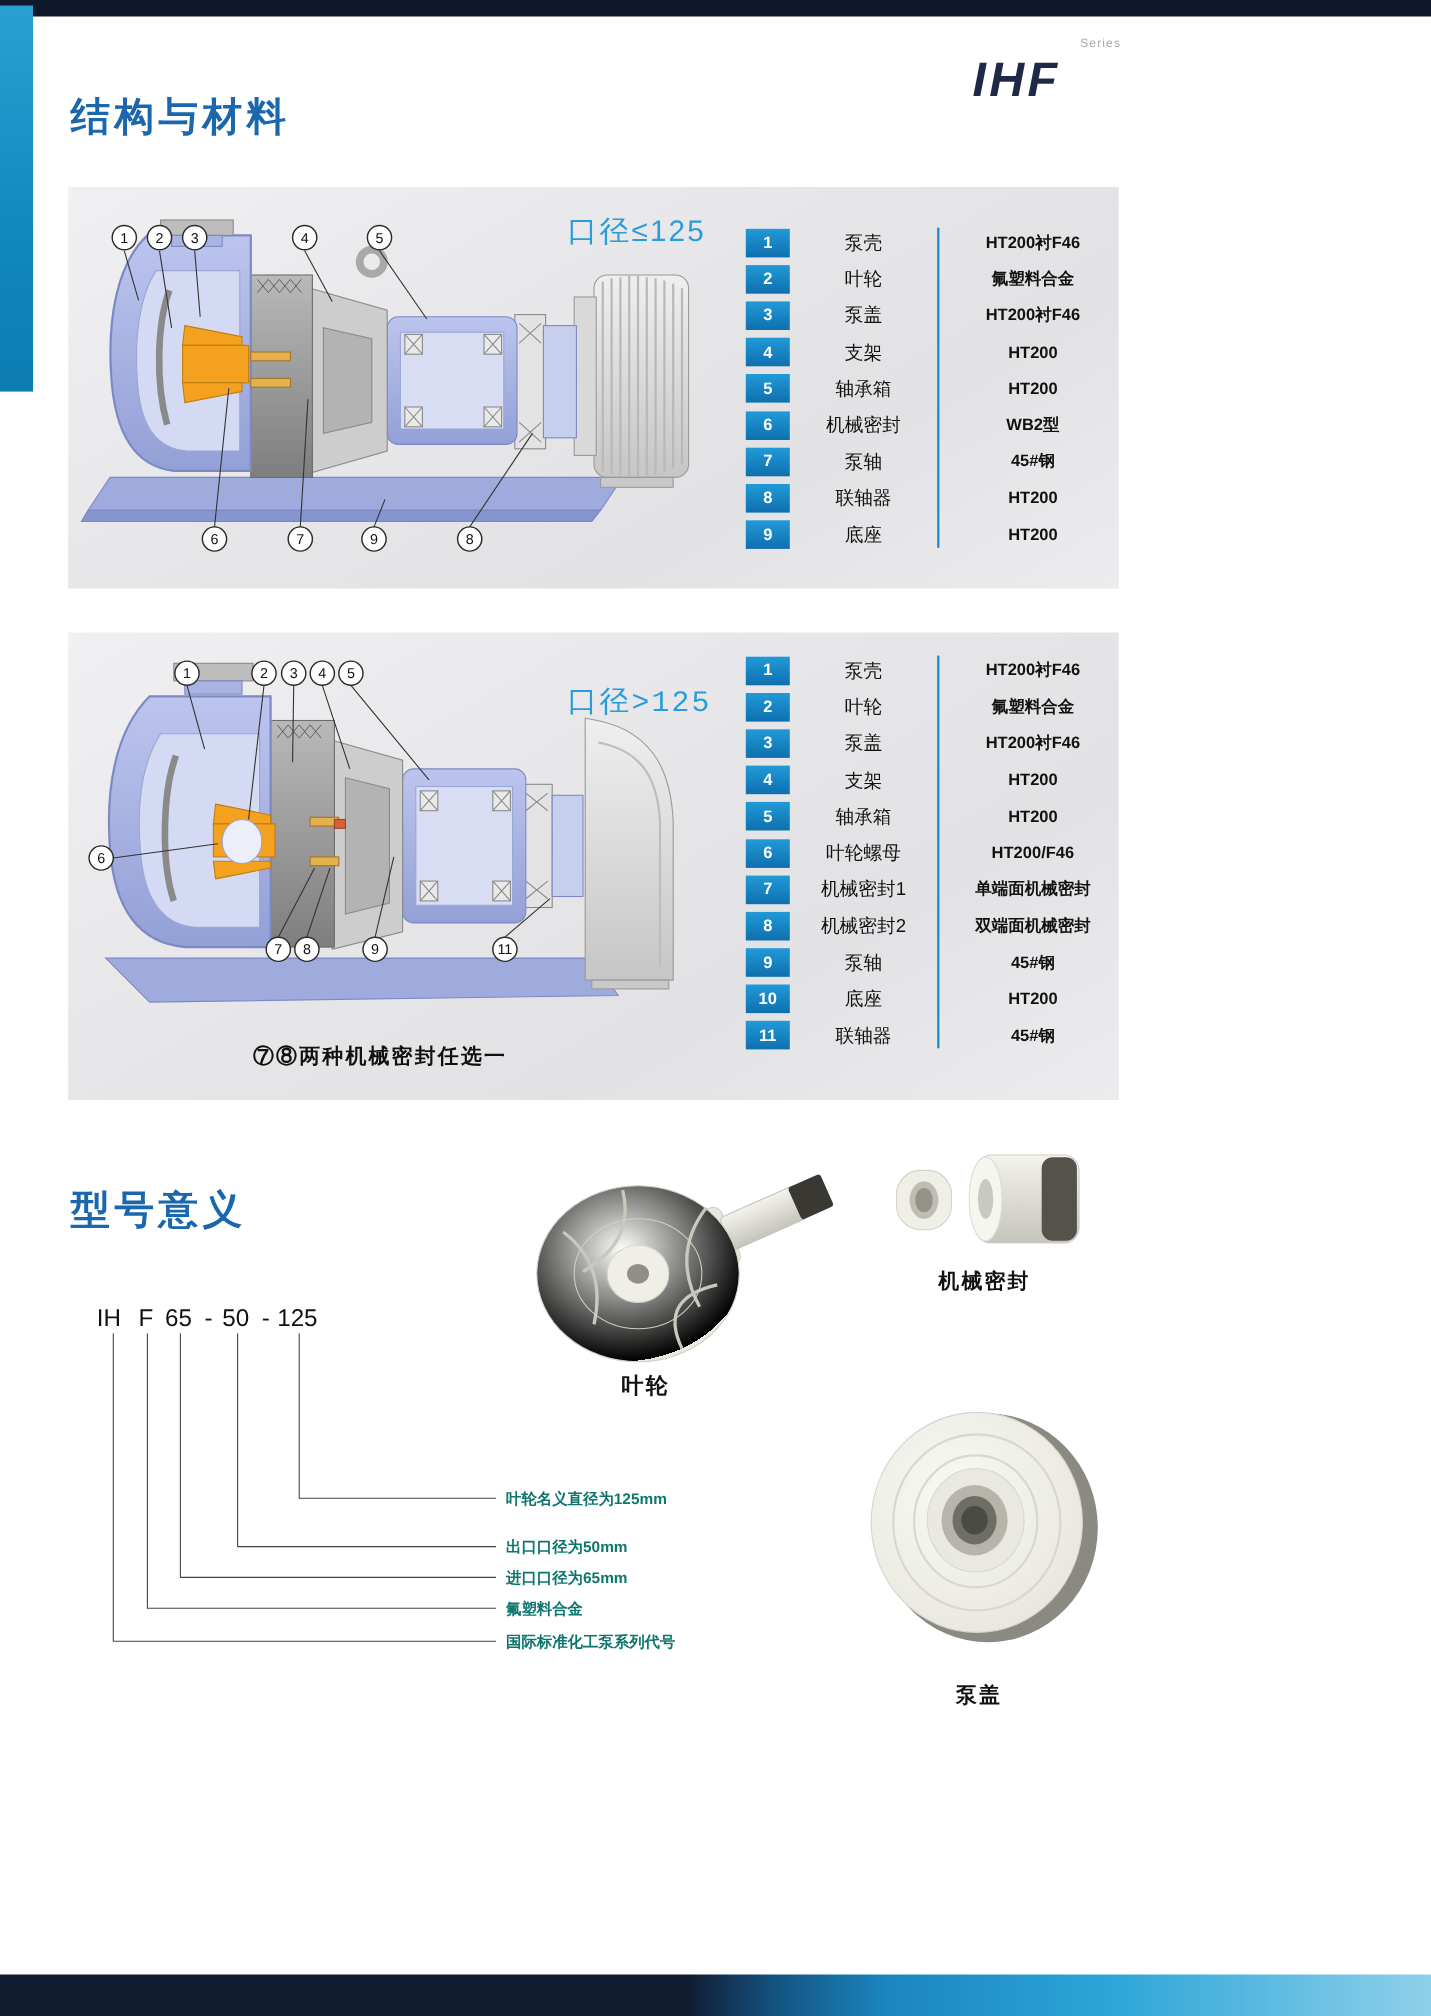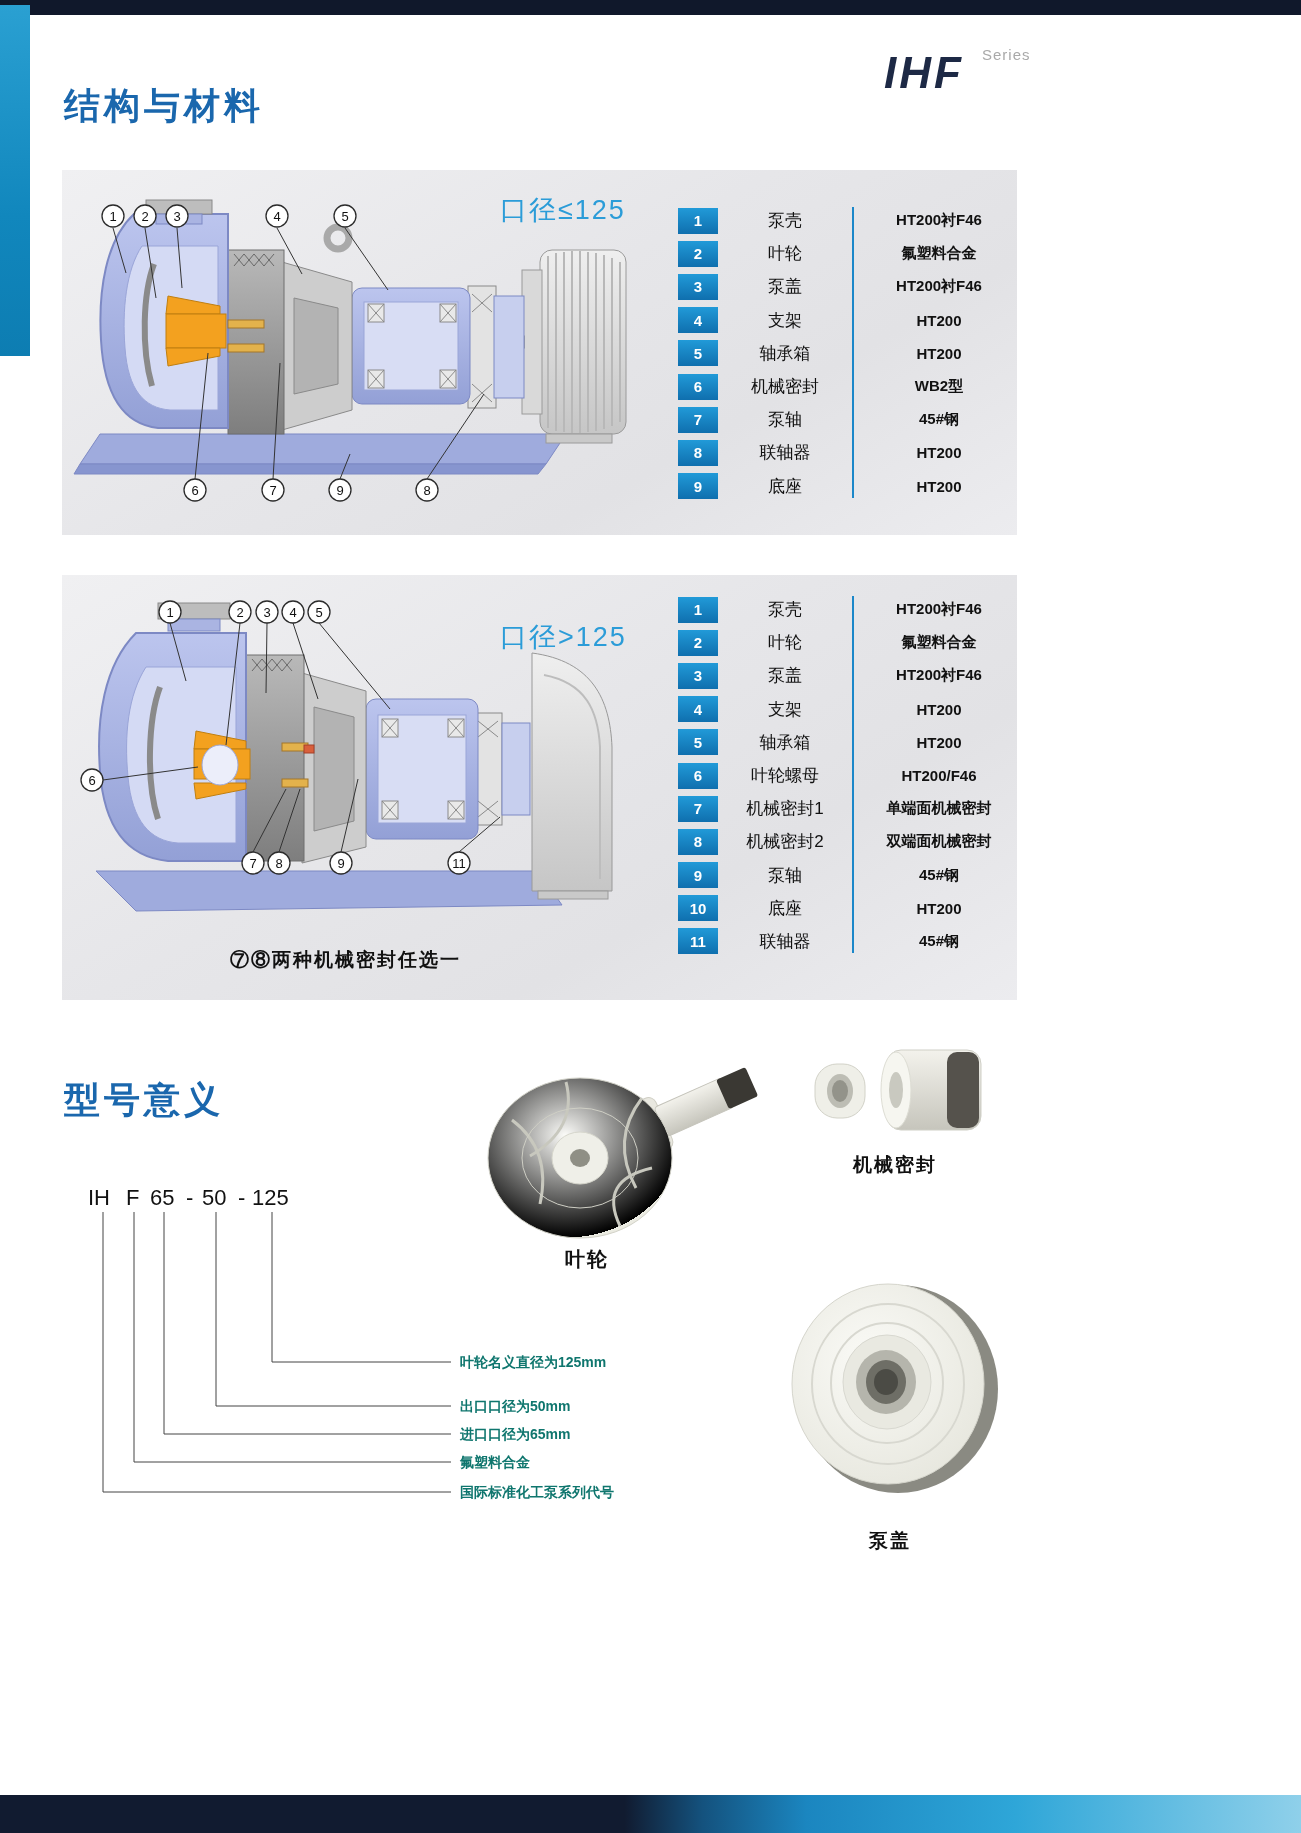--- a/index.html
+++ b/index.html
@@ -10,35 +10,35 @@
   }
   
   .top-bar { position:absolute; top:0; left:0; width:1301px; height:15px; background:#10182b; }
   .left-accent { position:absolute; top:5px; left:0; width:30px; height:351px;
     background:linear-gradient(180deg,#2aa0d2 0%,#1187bd 60%,#0d7db2 100%); }
   .bottom-bar { position:absolute; bottom:0; left:0; width:1301px; height:38px;
     background:linear-gradient(90deg,#111b30 0%,#111b30 48%,#14527e 54%,#1b86c0 62%,#2ea6d8 78%,#8fd0ea 100%); }
   
   .brand-name { position:absolute; top:48px; left:884px; font-size:44px; font-weight:bold;
     font-style:italic; letter-spacing:3px; color:#1d2945; }
-  .brand-series { position:absolute; top:46px; left:982px; font-size:15px; color:#a9a9a9; letter-spacing:1px; }
+  .brand-series { position:absolute; top:34px; left:982px; font-size:11px; color:#a9a9a9; letter-spacing:1px; }
   
   .sec-title { position:absolute; left:64px; font-size:36px; font-weight:bold;
     letter-spacing:4px; color:#1a67ad;font-family:Liberation Serif, serif; }
   #title-structure { top:82px; }
   #title-model { top:1076px; }
   
   .panel { position:absolute; left:62px; width:955px;
     background:linear-gradient(150deg,#f0f0f2 0%,#e6e6e9 45%,#e2e2e5 70%,#ecechf 100%);
     background:linear-gradient(150deg,#f0f0f2 0%,#e6e6e9 45%,#e2e2e5 70%,#ececef 100%); }
   #panel-small { top:170px; height:365px; }
   #panel-large { top:575px; height:425px; }
-  .caption { position:absolute; left:438px; color:#2b9cd8; font-size:27px; letter-spacing:2px; }
+  .caption { position:absolute; left:454px; color:#2b9cd8; font-size:27px; letter-spacing:2px; }
   #panel-small .caption { top:22px; }
-  #panel-large .caption { top:44px; }
+  #panel-large .caption { top:44px;font-family:Liberation Mono, monospace; }
   .diagram { position:absolute; left:8px; }
   #panel-small .diagram { top:28px; width:560px; height:320px; }
   #panel-large .diagram { top:20px; width:560px; height:330px; }
   .note { position:absolute; left:168px; top:372px; font-size:19px; font-weight:bold; letter-spacing:2px; color:#111; }
   
   .parts-table { position:absolute; left:616px; width:348px; }
   #panel-small .parts-table { top:34px; }
   #panel-large .parts-table { top:18px; }
   .part-row { display:flex; align-items:center; height:33.2px; }
   .badge { width:40px; height:26px; flex:0 0 40px;

